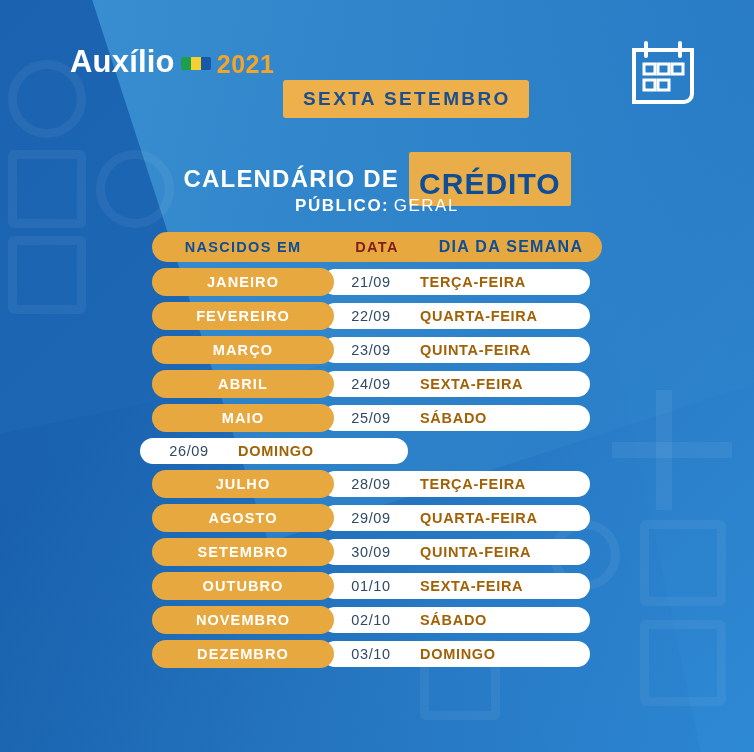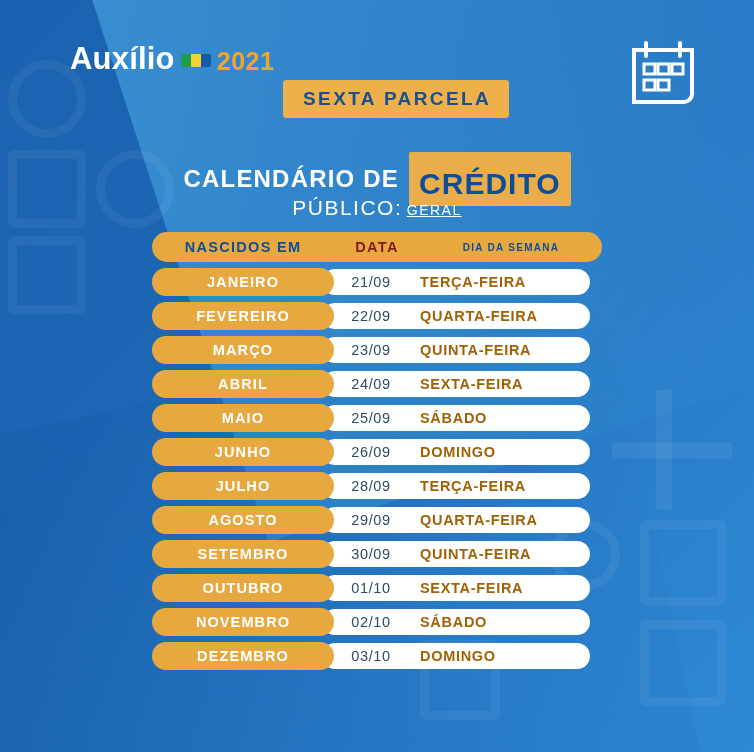--- a/index.html
+++ b/index.html
@@ -58,21 +58,21 @@
   .wm-plus:after  { left: 0; top: 52px; width: 120px; height: 16px; }
 
   .content { position: relative; z-index: 5; }
 
   
   .brandrow {
     position: absolute; left: 70px; top: 42px;
   }
   .brand-aux {
     font-size: 31px; font-weight: bold; color: #ffffff; letter-spacing: 0.2px;
-    line-height: 34px;
+    line-height: 40px;
   }
   .brand-emg {
     font-size: 31px; font-weight: bold; color: #ffffff; letter-spacing: 0.2px;
     line-height: 34px;
   }
   .flagbar {
     display: inline-block; width: 30px; height: 13px; margin: 0 6px 1px 6px;
     background: linear-gradient(90deg,#1d9e4a 0 33%, #f2d130 33% 66%, #1759a8 66% 100%);
     border-radius: 2px; vertical-align: middle;
   }
@@ -99,37 +99,37 @@
   }
   .title-hl {
     display: inline-block; background: #e9ad4a; color: #0f4e96;
     font-size: 30px; font-weight: bold; letter-spacing: 1px;
     padding: 15px 10px 5px 10px; margin-left: 10px; border-radius: 2px;
     vertical-align: middle;
   }
   .pub-line {
     position: absolute; left: 0; right: 0; top: 196px; text-align: center;
   }
-  .pub-label { color: #ffffff; font-size: 21px; font-weight: normal; letter-spacing: 1.5px; }
-  .pub-value { color: #ffffff; font-size: 14px; font-weight: normal; letter-spacing: 1.5px; text-decoration: underline; }
+  .pub-label { color: #ffffff; font-size: 17px; font-weight: bold; letter-spacing: 1.5px; }
+  .pub-value { color: #ffffff; font-size: 17px; font-weight: normal; letter-spacing: 1.5px; }
 
   
   .table { position: absolute; left: 152px; top: 232px; width: 450px; }
   .row { display: flex; align-items: center; margin-bottom: 6px; }
   .c1 { width: 182px; }
   .c2 { width: 86px; text-align: center; }
   .c3 { width: 182px; }
 
   .head-pill {
     display: flex; align-items: center; width: 450px; height: 30px;
     background: #e7a93f; border-radius: 15px;
   }
   .head-pill .c1 { color: #0f4e96; font-size: 14.5px; font-weight: bold; letter-spacing: 1.3px; text-align: center; }
   .head-pill .c2 { color: #7f1d1d; font-size: 14.5px; font-weight: bold; letter-spacing: 1.3px; }
-  .head-pill .c3 { color: #0f4e96; font-size: 10px; font-weight: bold; letter-spacing: 1.3px; text-align: center; }
+  .head-pill .c3 { color: #0f4e96; font-size: 16px; font-weight: bold; letter-spacing: 1.3px; text-align: center; }
 
   .month-pill {
     width: 182px; height: 28px; background: #e7a93f; border-radius: 14px;
     display: flex; align-items: center; justify-content: center;
     color: #ffffff; font-size: 14.5px; font-weight: bold; letter-spacing: 1.1px;
     position: relative; z-index: 2;
   }
   .data-pill {
     height: 26px; width: 268px; background: #ffffff; border-radius: 13px;
     display: flex; align-items: center; margin-left: -12px;
@@ -160,21 +160,21 @@
   <div class="wm-plus"></div>
 
   <div class="content">
 
     <div class="brandrow">
       <div class="brand-aux">
         <span>Auxílio</span><span class="flagbar"></span><span class="year">2021</span>
       </div>
     </div>
 
-    <div class="parcela">SEXTA PARCELA</div>
+    <div class="parcela">SEXTA SETEMBRO</div>
 
     <div class="cal-icon">
       <svg width="66" height="66" viewBox="0 0 66 66">
         <path d="M4 10 h58 v44 a8 8 0 0 1 -8 8 H4 Z" fill="none" stroke="#ffffff" stroke-width="4"></path>
         <line x1="16" y1="3" x2="16" y2="16" stroke="#ffffff" stroke-width="4" stroke-linecap="round"></line>
         <line x1="50" y1="3" x2="50" y2="16" stroke="#ffffff" stroke-width="4" stroke-linecap="round"></line>
         <rect x="14" y="24" width="11" height="10" fill="none" stroke="#ffffff" stroke-width="3"></rect>
         <rect x="28" y="24" width="11" height="10" fill="none" stroke="#ffffff" stroke-width="3"></rect>
         <rect x="42" y="24" width="11" height="10" fill="none" stroke="#ffffff" stroke-width="3"></rect>
         <rect x="14" y="40" width="11" height="10" fill="none" stroke="#ffffff" stroke-width="3"></rect>
@@ -229,21 +229,20 @@
             </div>
           </div>
           <div class="row">
             <div class="month-pill">MAIO</div>
             <div class="data-pill">
               <div class="data-date">25/09</div>
               <div class="data-day">SÁBADO</div>
             </div>
           </div>
           <div class="row">
-            <div class="month-pill">JUNHO</div>
             <div class="data-pill">
               <div class="data-date">26/09</div>
               <div class="data-day">DOMINGO</div>
             </div>
           </div>
           <div class="row">
             <div class="month-pill">JULHO</div>
             <div class="data-pill">
               <div class="data-date">28/09</div>
               <div class="data-day">TERÇA-FEIRA</div>

